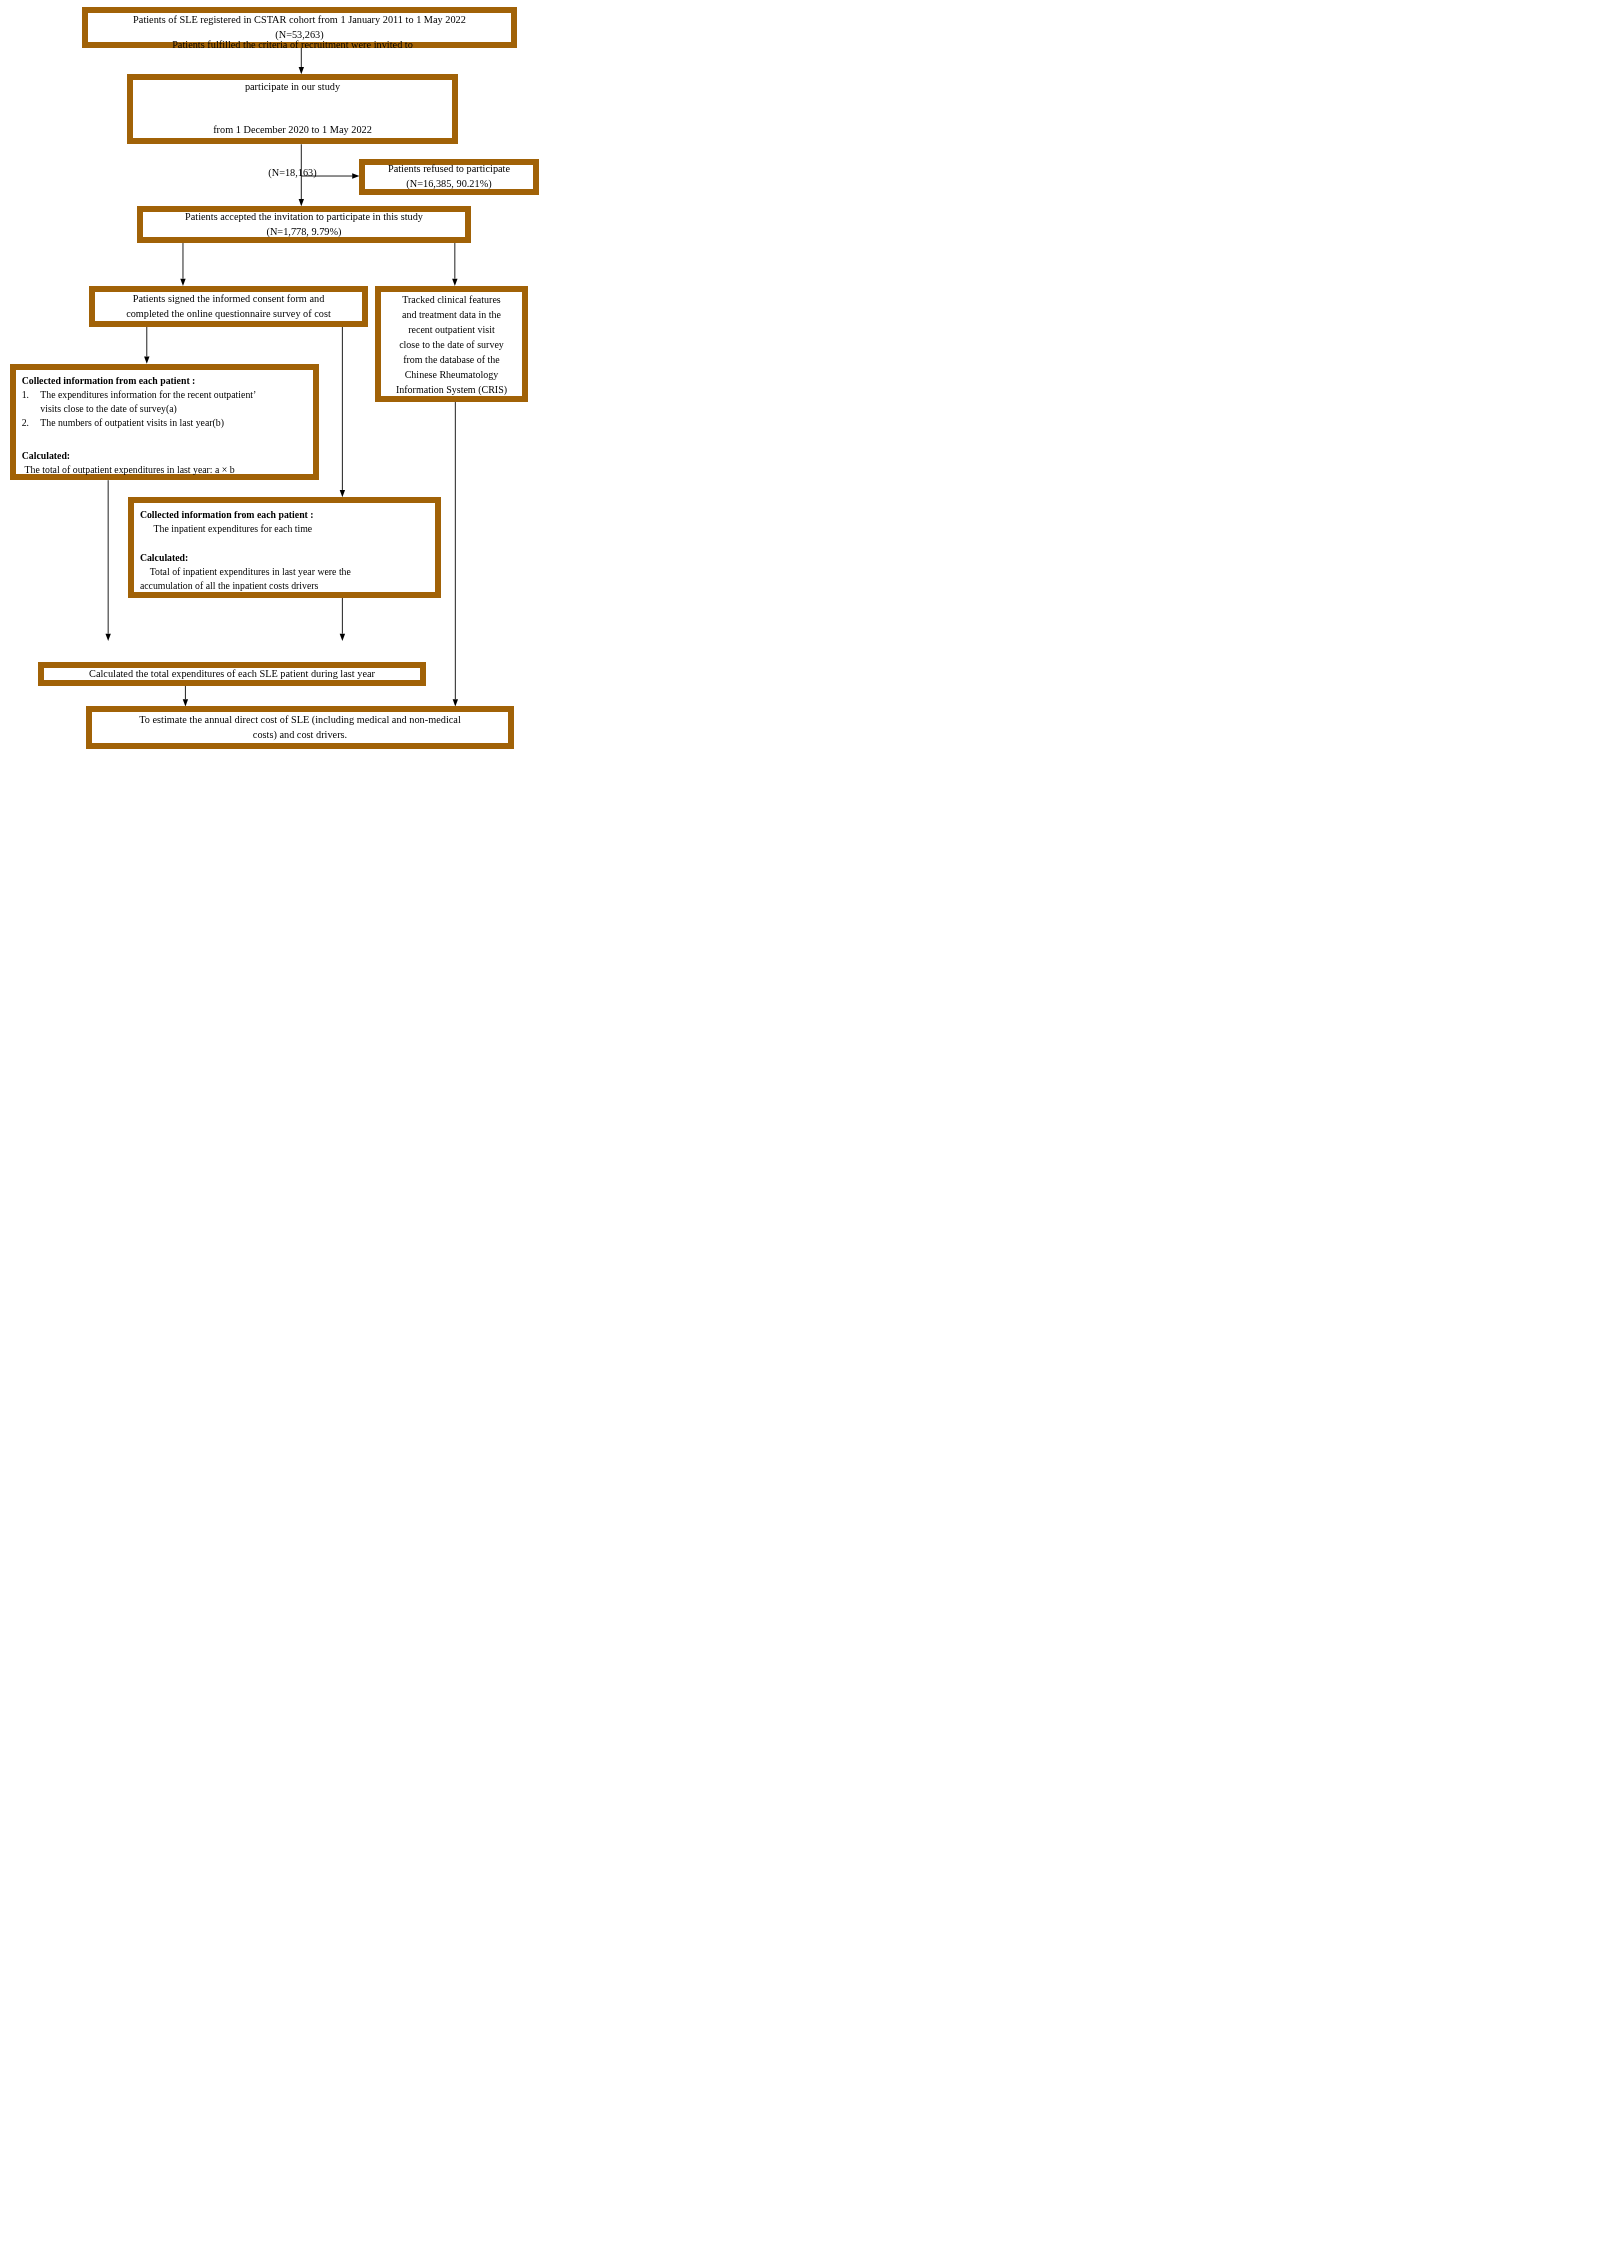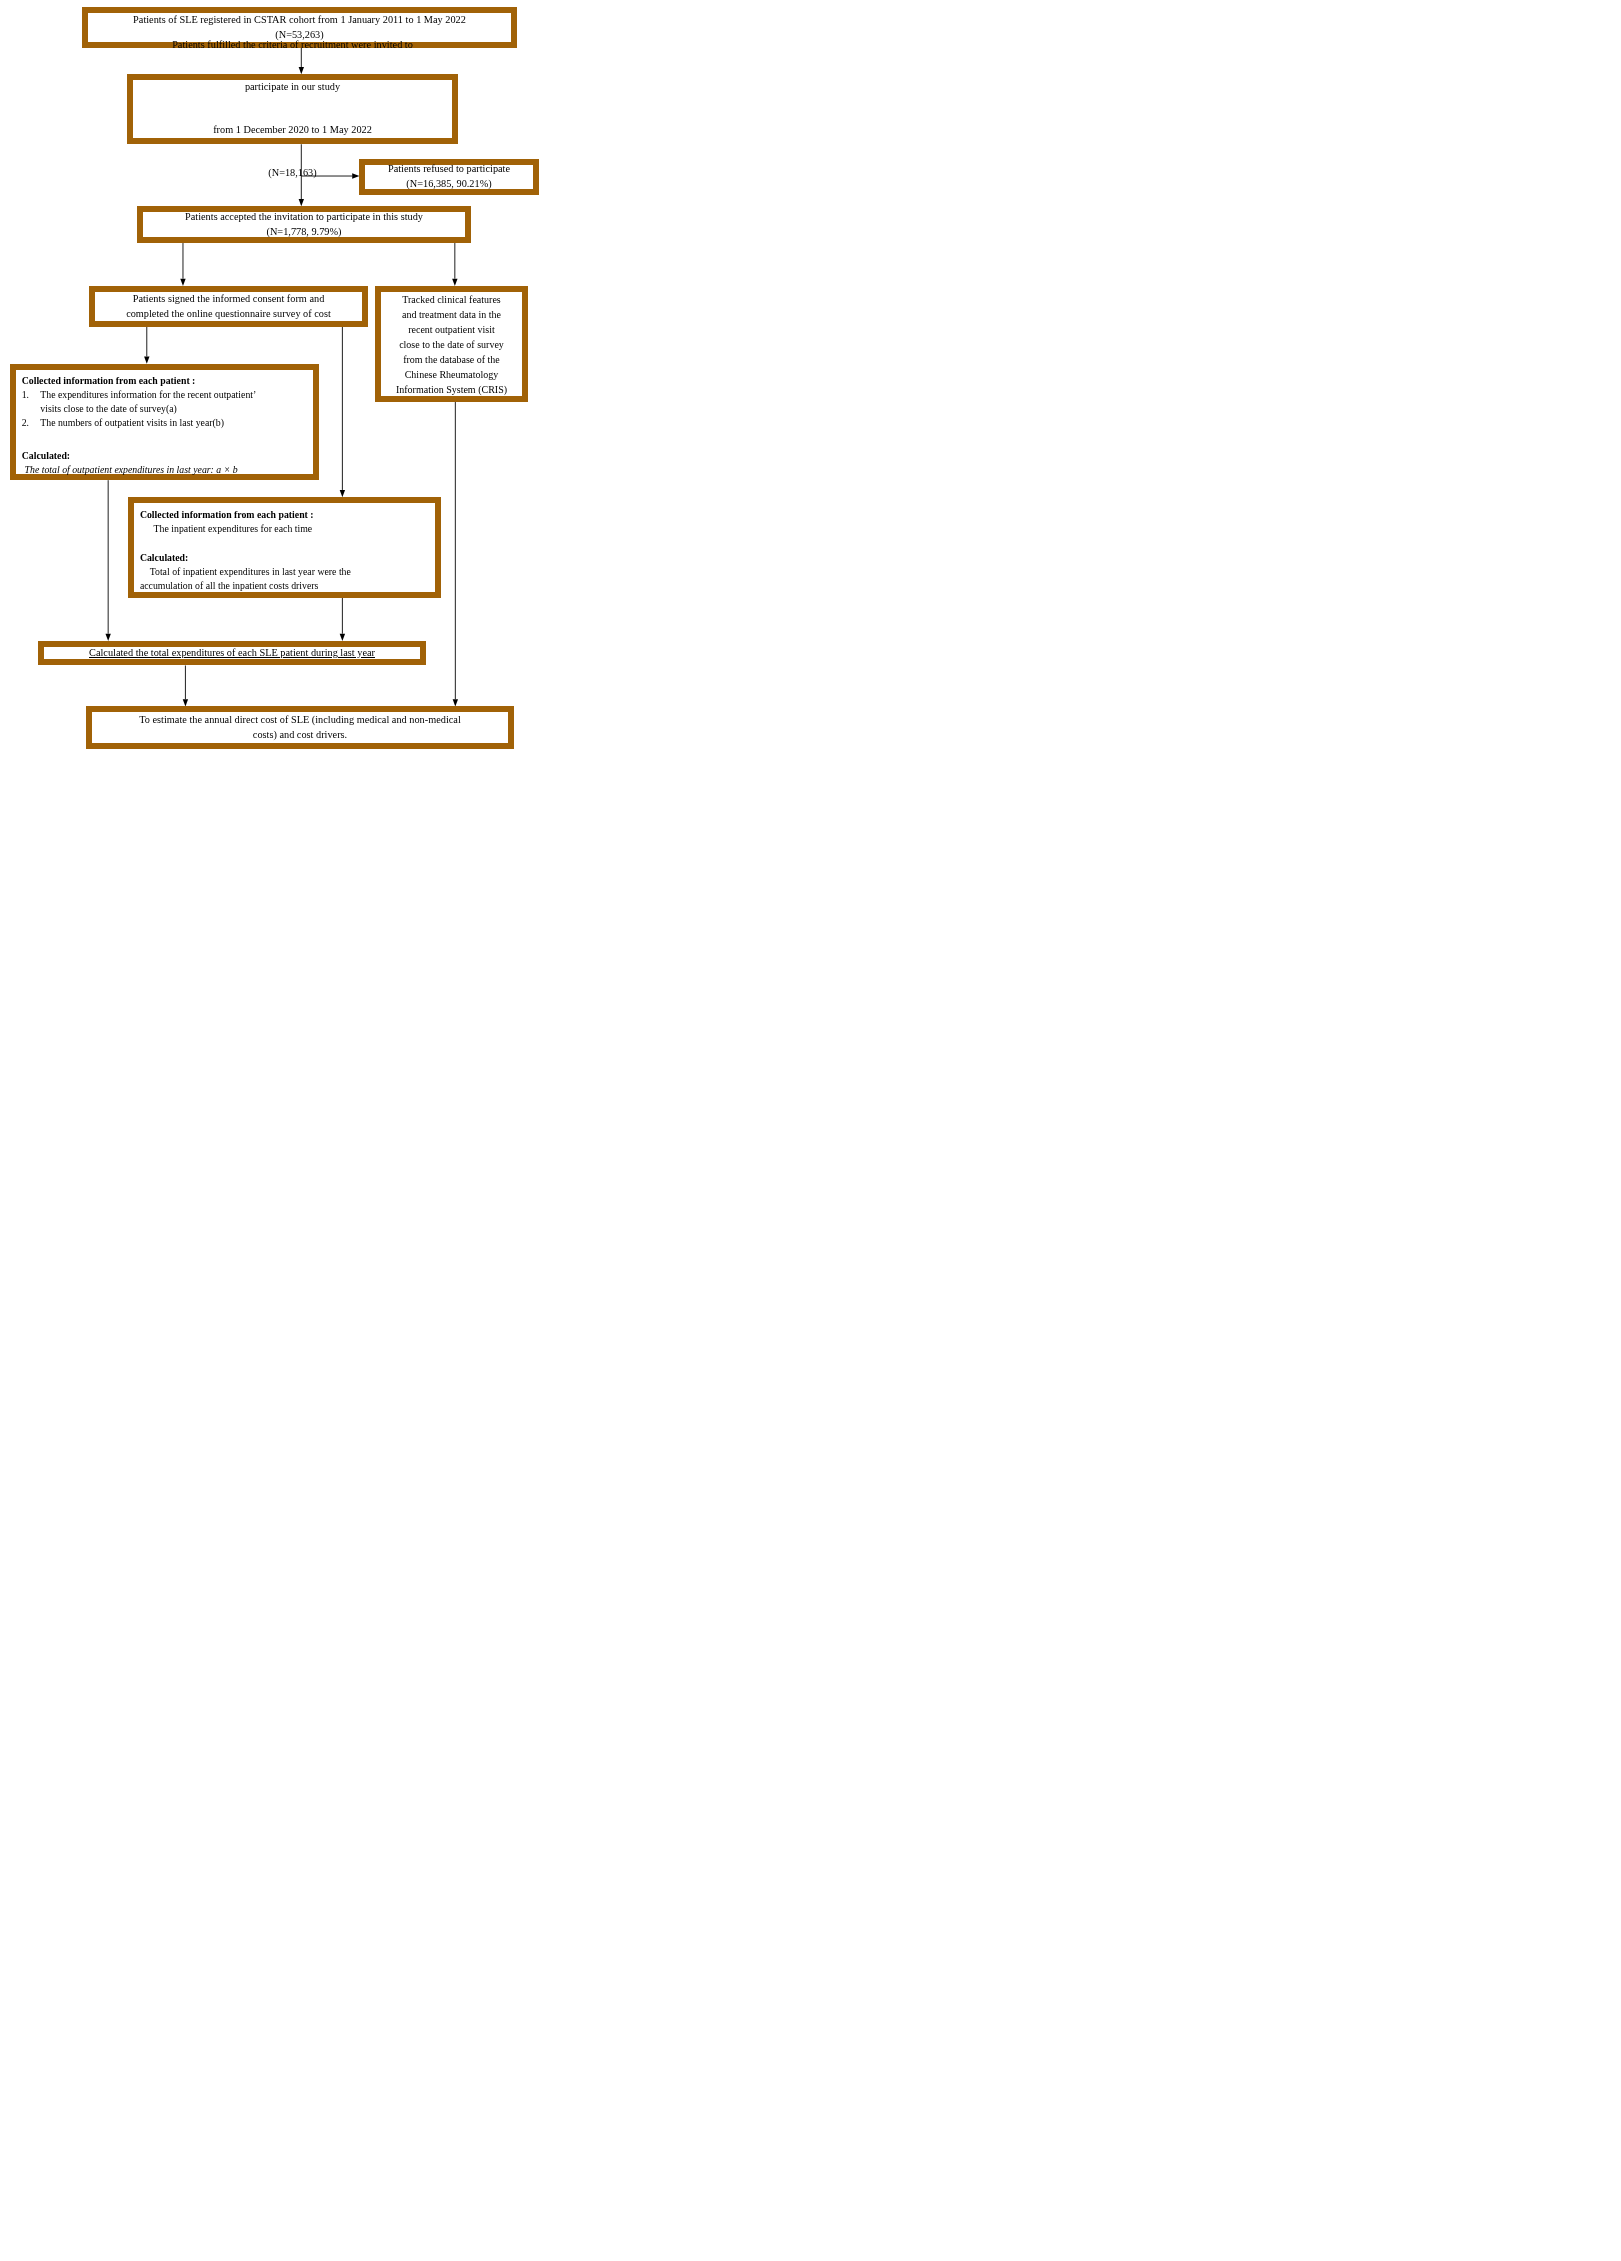--- a/index.html
+++ b/index.html
@@ -40,29 +40,29 @@
   #box-outpatient {
     left: 9.8px; top: 364px; width: 309px; height: 116px;
     font-size: 9.8px; line-height: 14px;
     padding: 3.9px 5.9px; text-align: left;
   }
   #box-inpatient {
     left: 128px; top: 497px; width: 313px; height: 101px;
     font-size: 9.8px; line-height: 14px;
     padding: 4.9px 5.9px; text-align: left;
   }
-  #box-total    { left: 38px;  top: 641px; width: 388px; height: 24.4px; text-decoration: underline; }
+  #box-total    { left: 38px;  top: 662px; width: 388px; height: 24.4px; }
   #box-estimate { left: 86px; top: 706px; width: 428px; height: 43px; }
 
   .bold-heading { font-weight: bold; }
   .item { display: flex; align-items: flex-start; }
   .item .num { width: 18.6px; flex: 0 0 18.6px; }
   .item .itxt { max-width: 221px; }
   .calc-heading-1 { font-weight: bold; margin-top: 19.6px; }
-  .calc-text-1 { text-indent: 2.9px; font-style: italic; }
+  .calc-text-1 { text-indent: 2.9px; }
   .inp-item { padding-left: 13.7px; }
   .calc-heading-2 { font-weight: bold; margin-top: 15.6px; }
   .calc-text-2 { max-width: 244px; text-indent: 9.8px; }
 
   #arrow-layer {
     position: absolute;
     left: 0; top: 0;
     width: 541px; height: 754px;
     pointer-events: none;
   }

